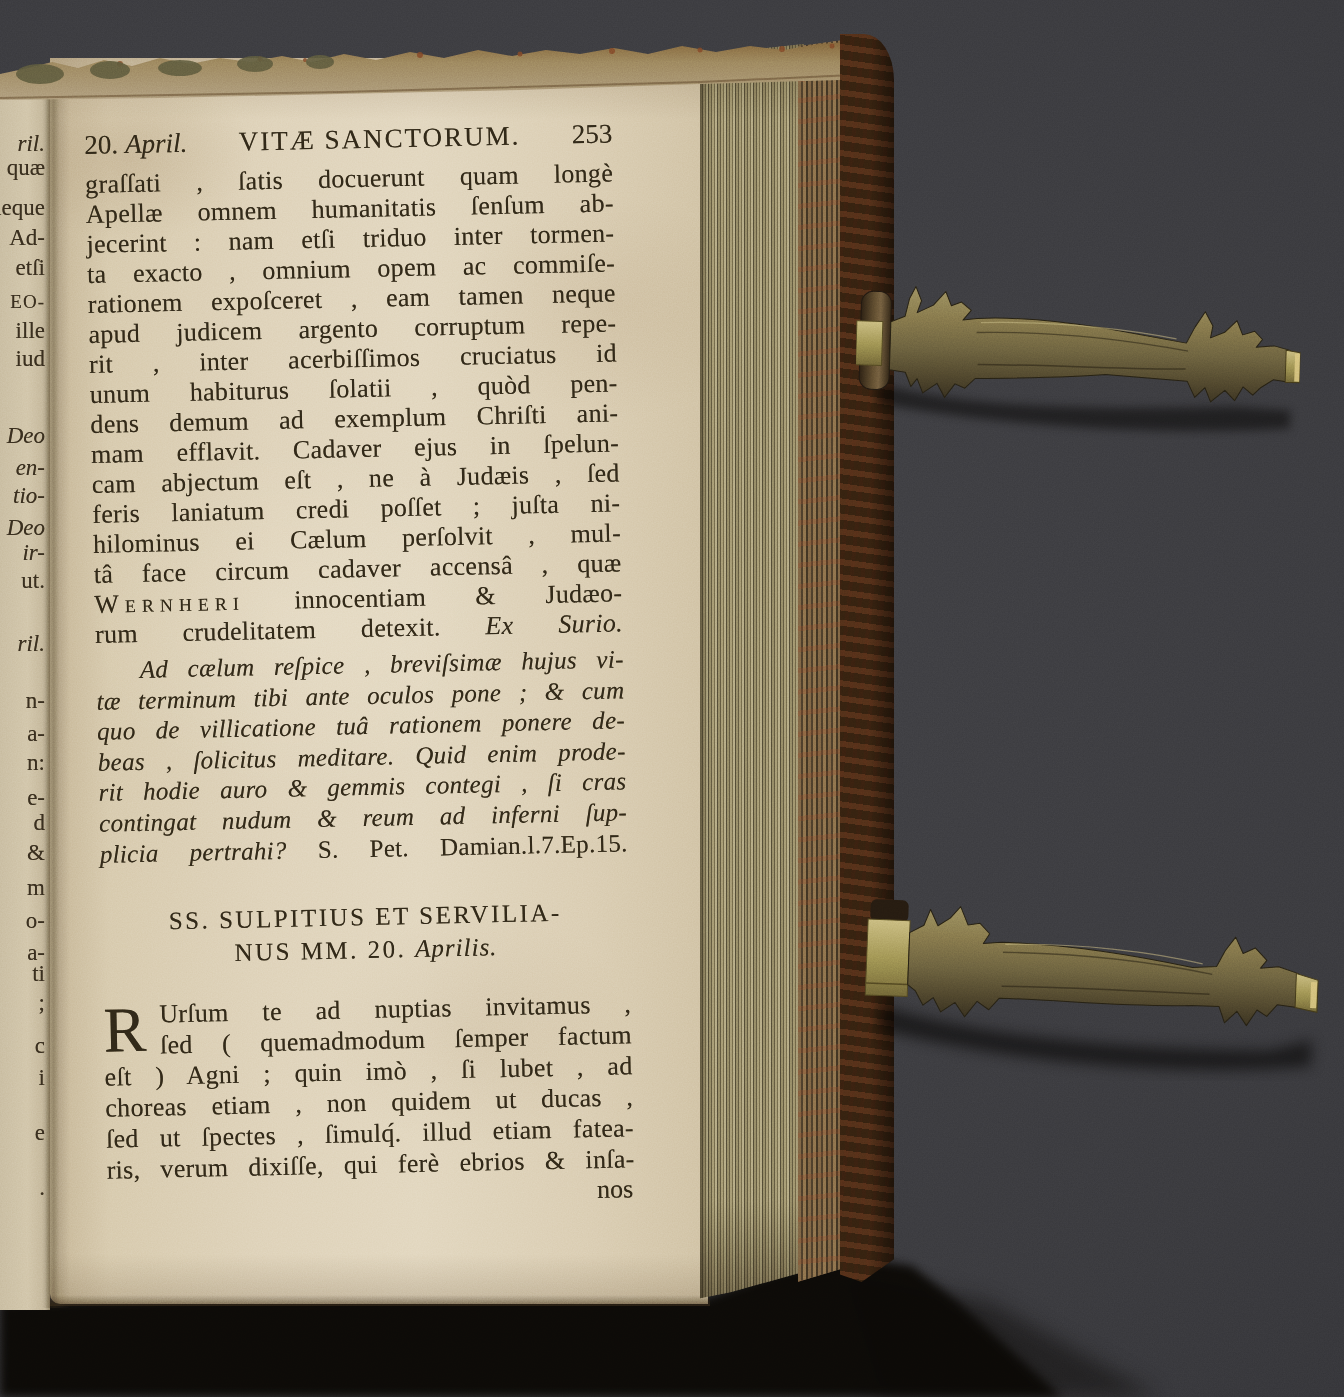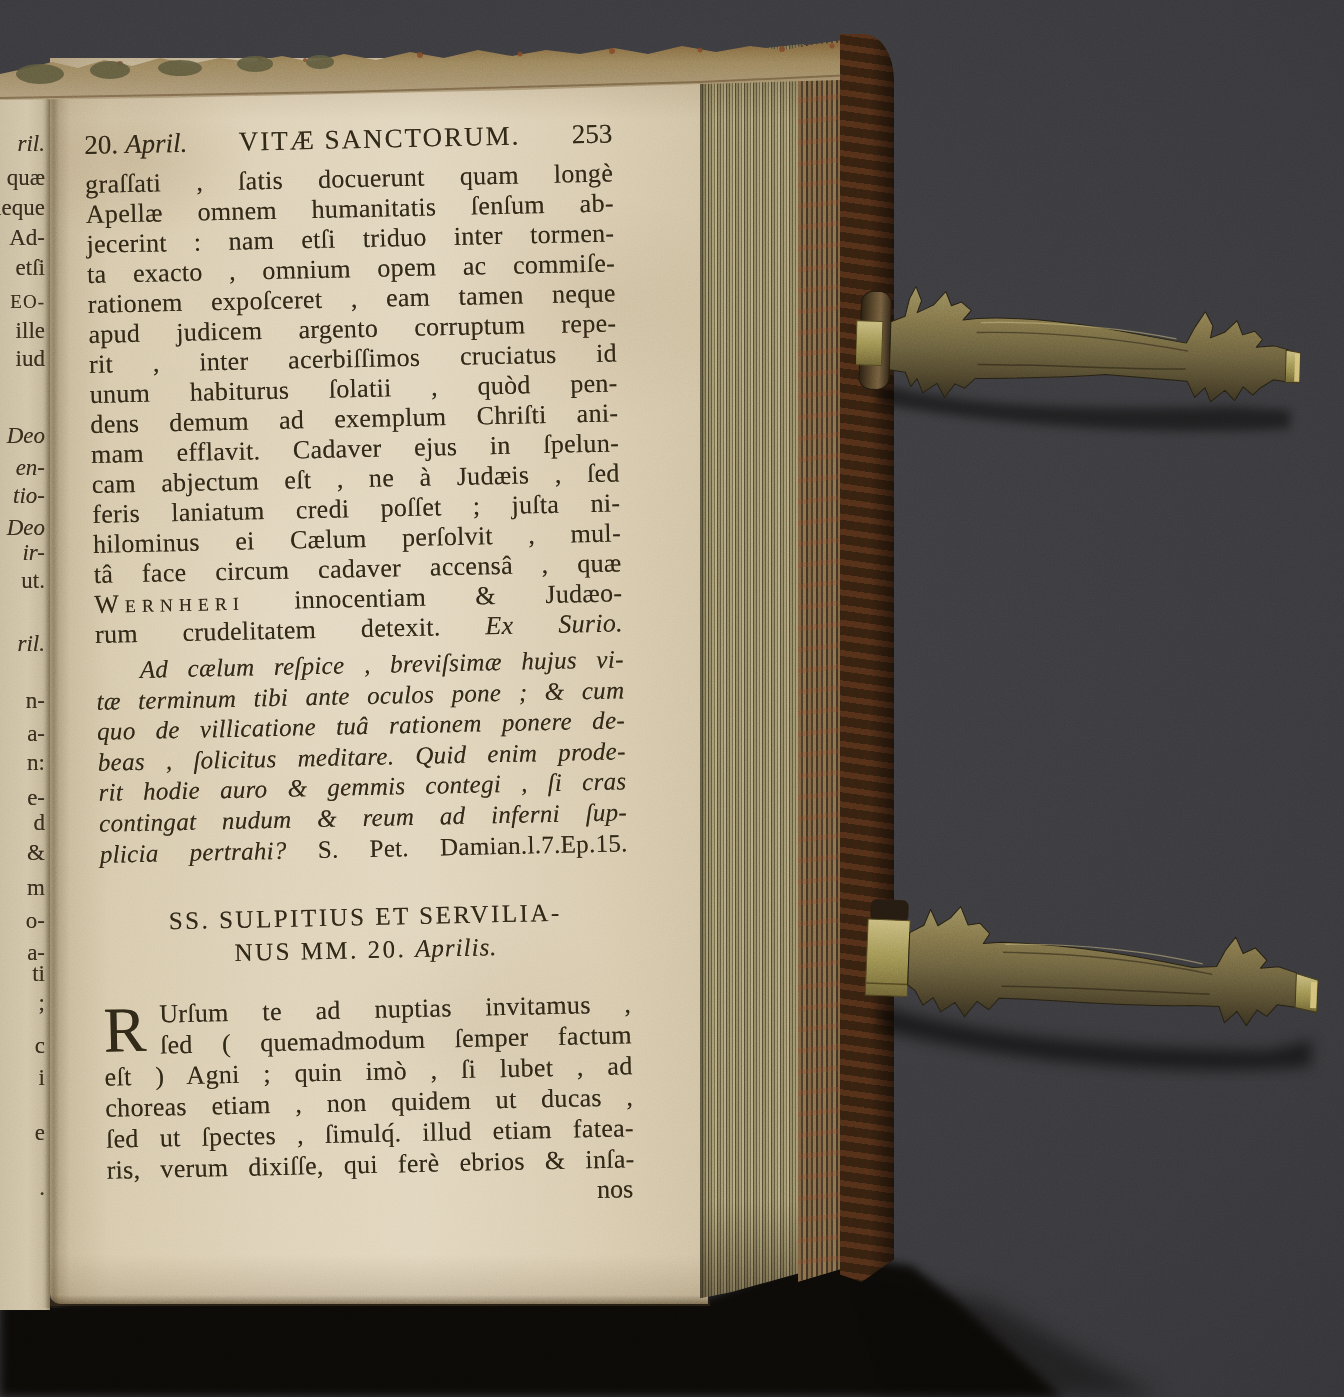--- a/index.html
+++ b/index.html
@@ -163,21 +163,21 @@
         <div class="line">ris, verum dixiſſe, qui ferè ebrios &amp; inſa-</div>
         <div class="catchword">nos</div>
       </div>
 
     </div>
   </div>
   <div class="page-bottom-edge"></div>
 
   <div class="left-sliver">
     <span class="frag i" style="top:43px">ril.</span>
-    <span class="frag" style="top:77px">quæ</span>
+    <span class="frag" style="top:67px">quæ</span>
     <span class="frag" style="top:107px">neque</span>
     <span class="frag" style="top:137px">Ad-</span>
     <span class="frag" style="top:167px">etſi</span>
     <span class="frag caps" style="top:203px">EO-</span>
     <span class="frag" style="top:230px">ille</span>
     <span class="frag" style="top:258px">iud</span>
     <span class="frag i" style="top:335px">Deo</span>
     <span class="frag i" style="top:367px">en-</span>
     <span class="frag i" style="top:395px">tio-</span>
     <span class="frag i" style="top:427px">Deo</span>

